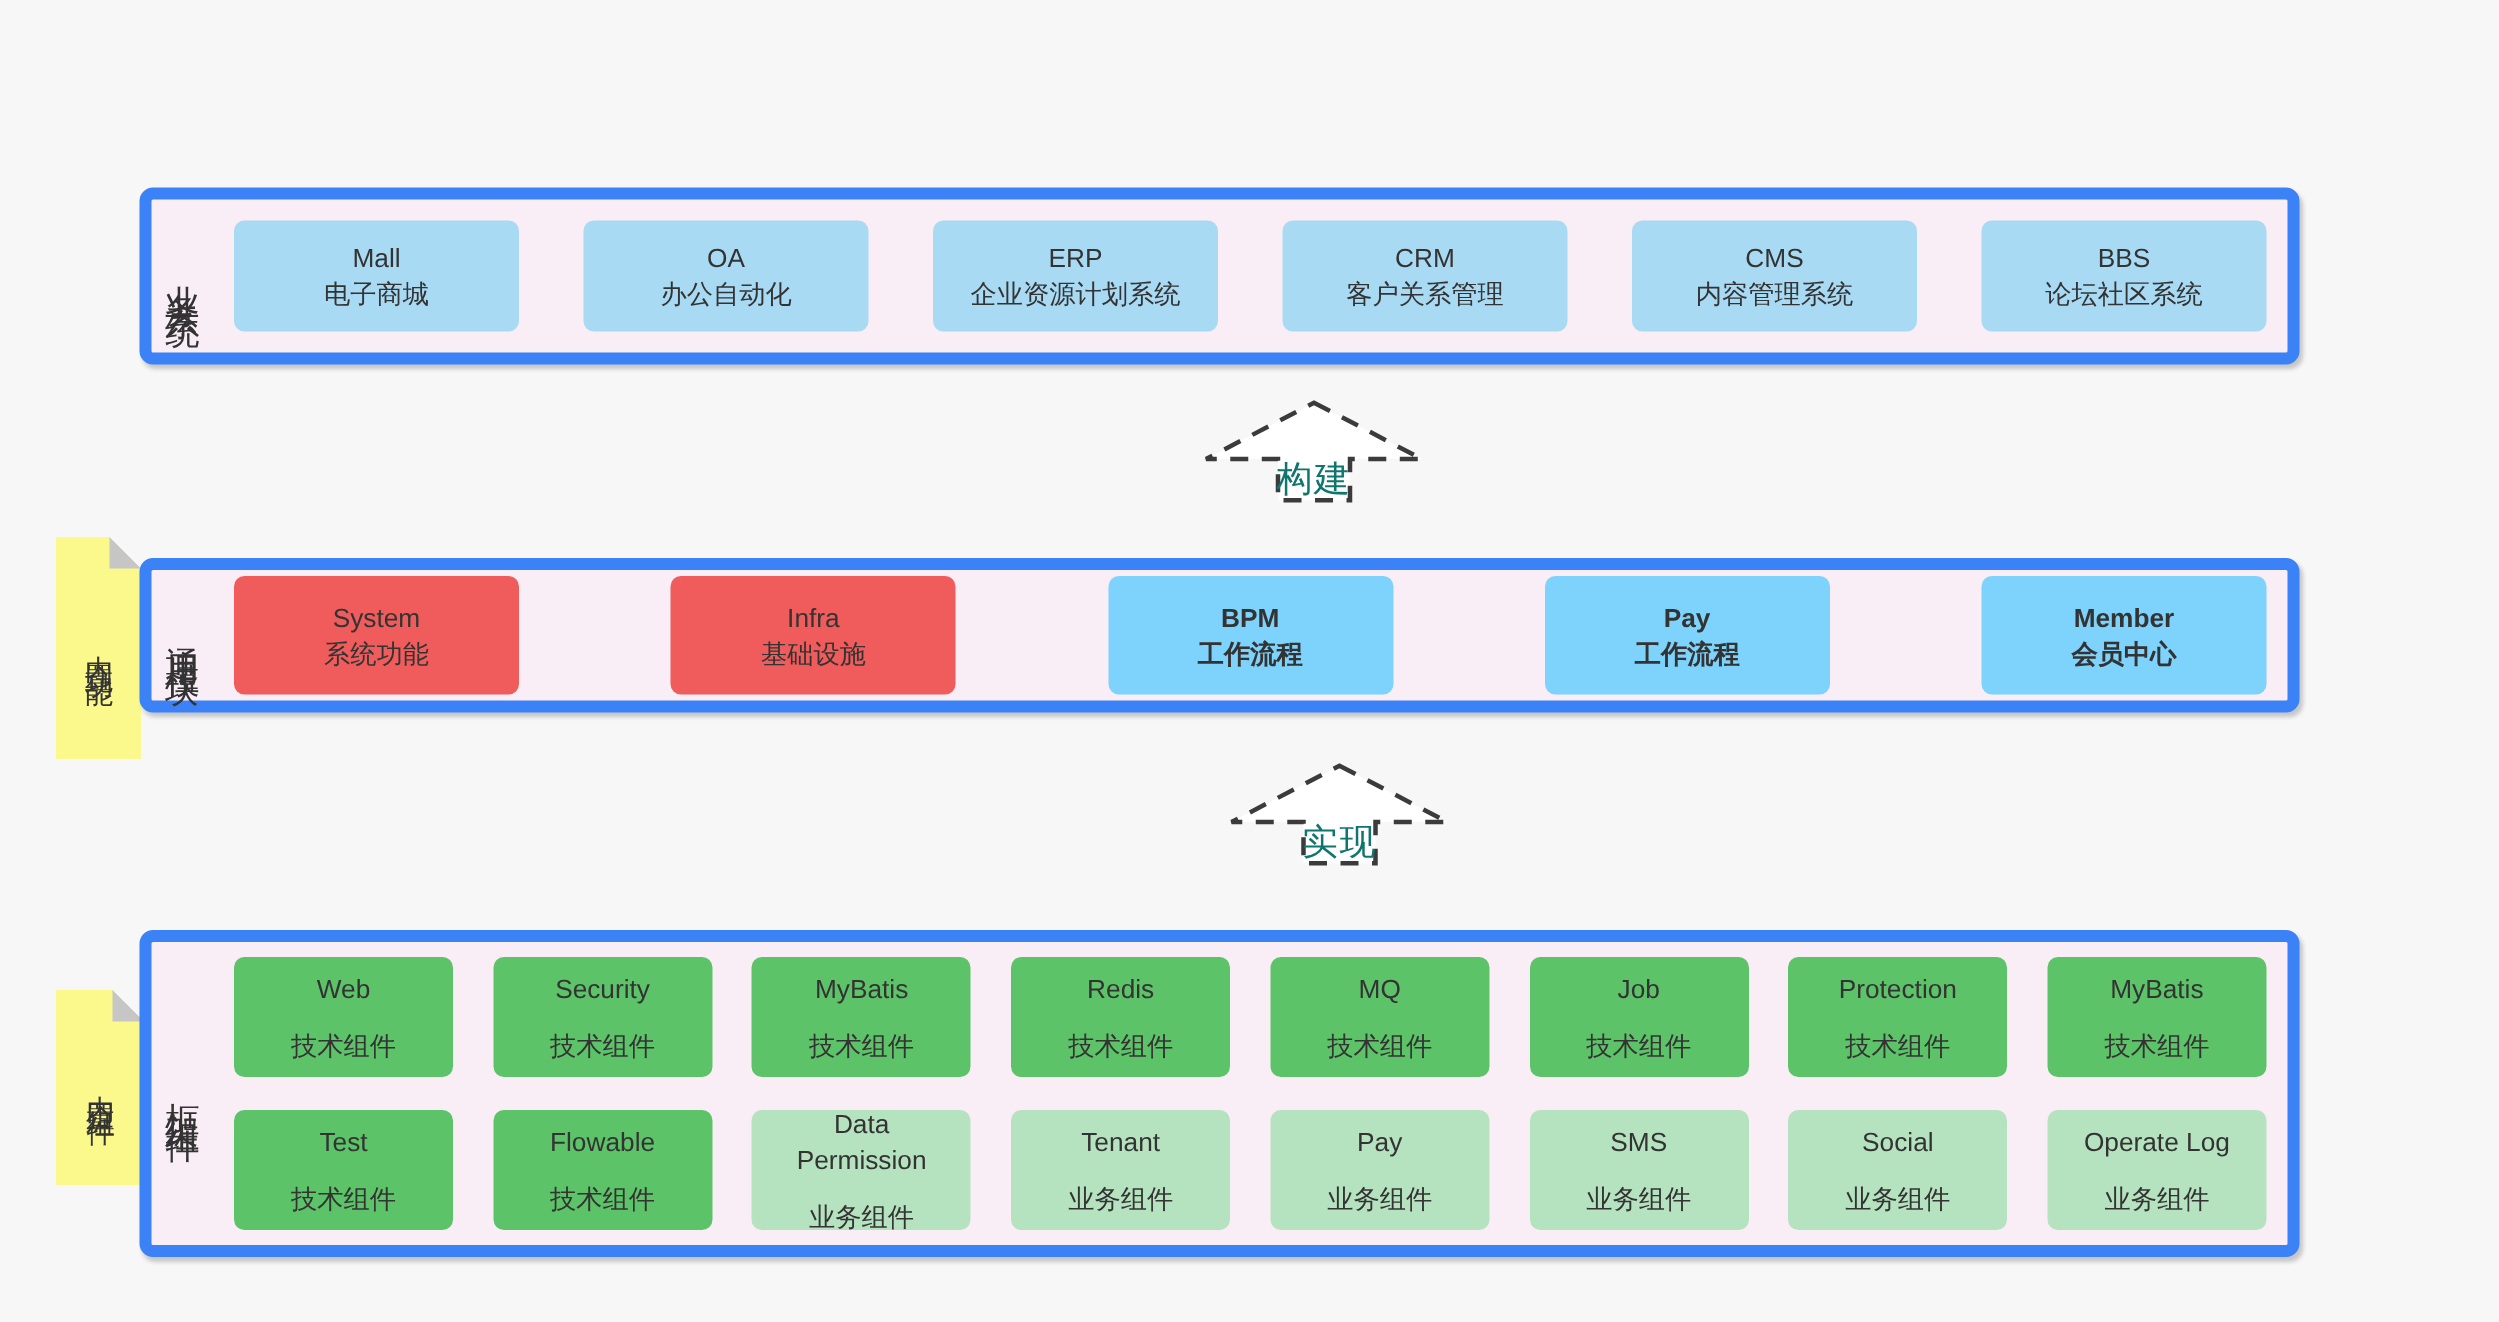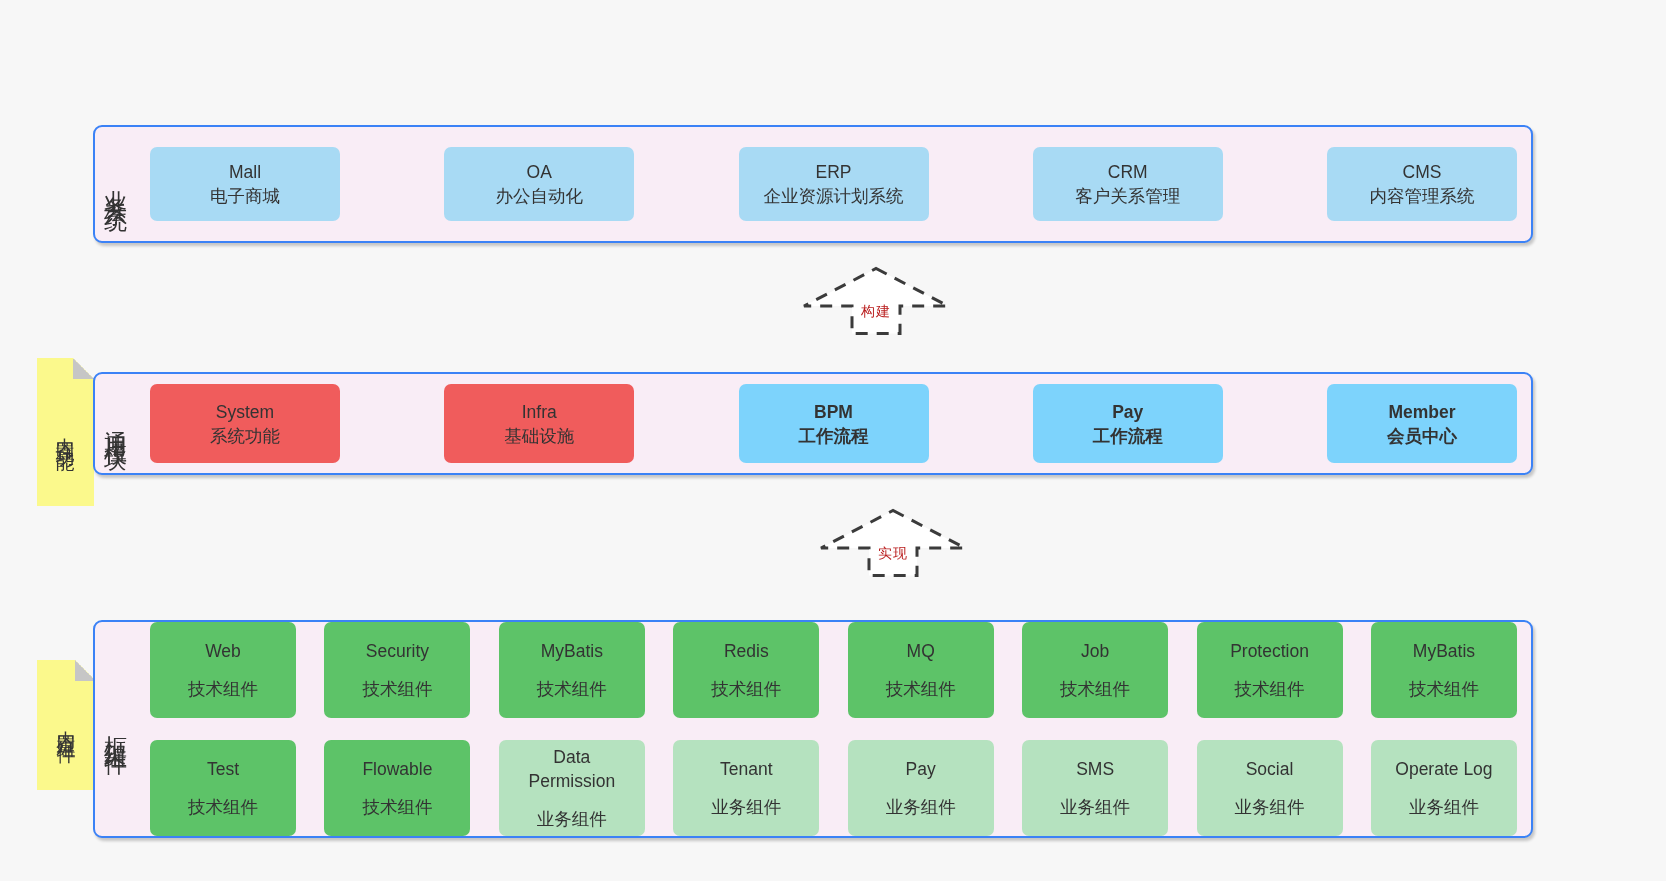--- a/index.html
+++ b/index.html
@@ -11,21 +11,21 @@
     position:relative;
     width:1666px;height:881px;
     background:#f7f7f7;
     overflow:hidden;
     color:#333;
   }
   
   .band{
     position:absolute;left:93px;width:1440px;
     background:#f9edf6;
-    border:2px solid #3b82f6;border-radius:9px;
+    border:8px solid #3b82f6;border-radius:9px;
     box-shadow:2px 3px 3px rgba(0,0,0,0.20);
     box-sizing:border-box;
   }
   .band-label{
     position:absolute;left:9px;top:50%;
     transform:translateY(-50%);
     writing-mode:vertical-rl;text-orientation:upright;
     font-size:23px;letter-spacing:6px;color:#333;
     line-height:1;white-space:nowrap;
   }
@@ -41,21 +41,21 @@
   
   .node{
     border-radius:7px;
     display:flex;flex-direction:column;align-items:center;justify-content:center;
     text-align:center;
     font-size:17.5px;line-height:24px;color:#333;
     box-sizing:border-box;
   }
   .node-w{width:190px;padding:0 8px;}
   .node-n{width:146px;padding:0 13px;}
-  .h1{height:74px;} .h2{height:79px;} .h3{height:96px;gap:14px;}
+  .h1{height:74px;} .h2{height:79px;} .h3{height:80px;gap:14px;}
   .c-blue{background:#a8daf4;}
   .c-red{background:#f05c5c;}
   .c-pink{background:#7dd3fc;font-weight:bold;}
   .c-gdark{background:#5dc368;}
   .c-glight{background:#b5e2bf;}
   
   .sticky{
     position:absolute;left:37px;width:57px;
     background:#fbf98c;
     box-shadow:2px 2px 3px rgba(0,0,0,0.18);
@@ -72,21 +72,21 @@
     writing-mode:vertical-rl;text-orientation:upright;
     font-size:19px;letter-spacing:5px;color:#333;line-height:1;white-space:nowrap;
   }
   .band{z-index:2;}
   
   .arrow{position:absolute;width:150px;height:70px;z-index:0;}
   .arrow svg{display:block;width:100%;height:100%;overflow:visible;}
   .arrow-label{
     position:absolute;left:50%;top:37px;
     transform:translateX(-50%);
-    font-size:14px;color:#b91c1c;letter-spacing:1px;white-space:nowrap;text-align:right;
+    font-size:24px;color:#0f766e;letter-spacing:1px;white-space:nowrap;text-align:right;
   }
 </style>
 </head>
 <body>
 
 <div id="canvas">
 
   <div class="band" style="top:125px;height:118px;">
     <div class="band-label">业务系统</div>
     <div class="band-row">
@@ -102,20 +102,24 @@
         <div>ERP</div>
         <div>企业资源计划系统</div>
       </div>
       <div class="node node-w h1 c-blue">
         <div>CRM</div>
         <div>客户关系管理</div>
       </div>
       <div class="node node-w h1 c-blue">
         <div>CMS</div>
         <div>内容管理系统</div>
+      </div>
+      <div class="node node-w h1 c-blue">
+        <div>BBS</div>
+        <div>论坛社区系统</div>
       </div>
     </div>
   </div>
 
   <div class="arrow" style="left:801px;top:266px;">
     <svg viewBox="0 0 150 70">
       <polygon points="75,2.5 147,40 99,40 99,67.5 51,67.5 51,40 3,40" fill="#ffffff" stroke="#3b3b3b" stroke-width="3" stroke-dasharray="12 9"></polygon>
     </svg>
     <div class="arrow-label">构建</div>
   </div>

